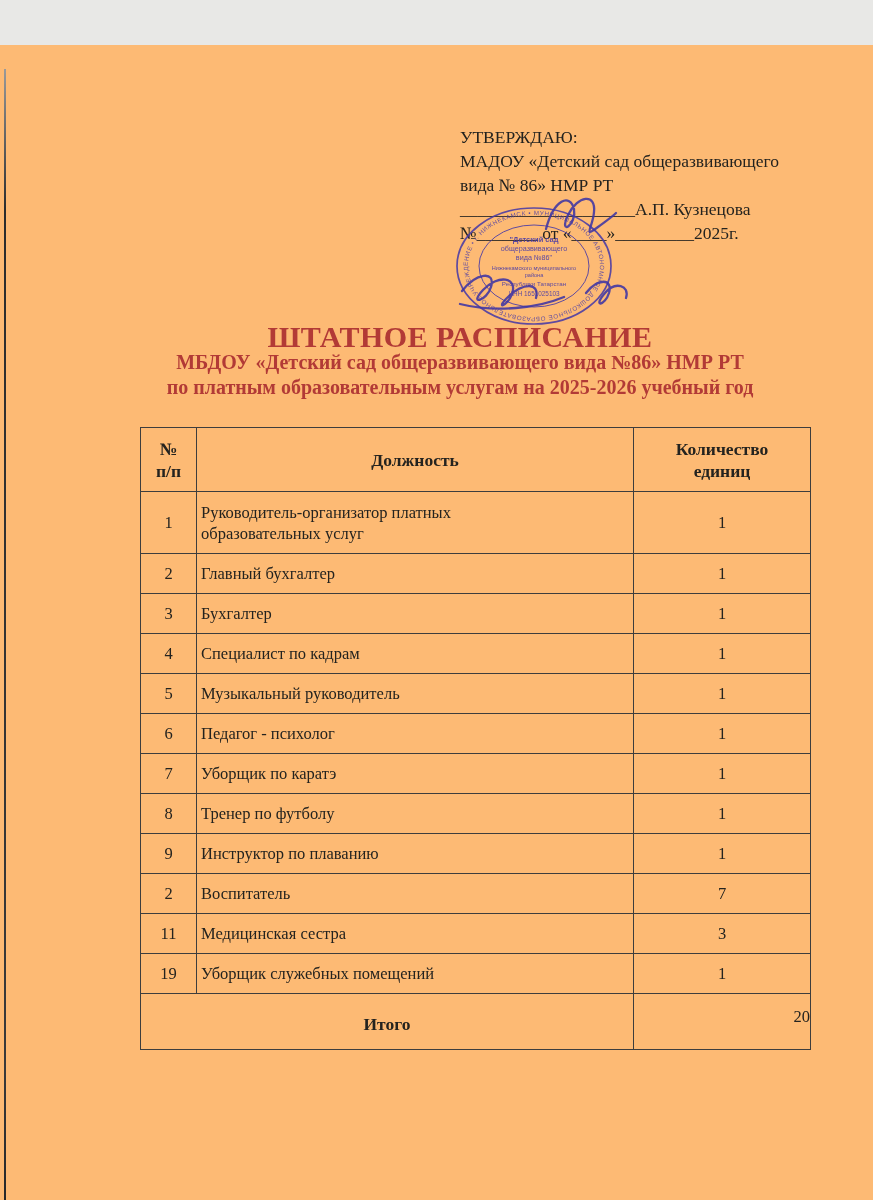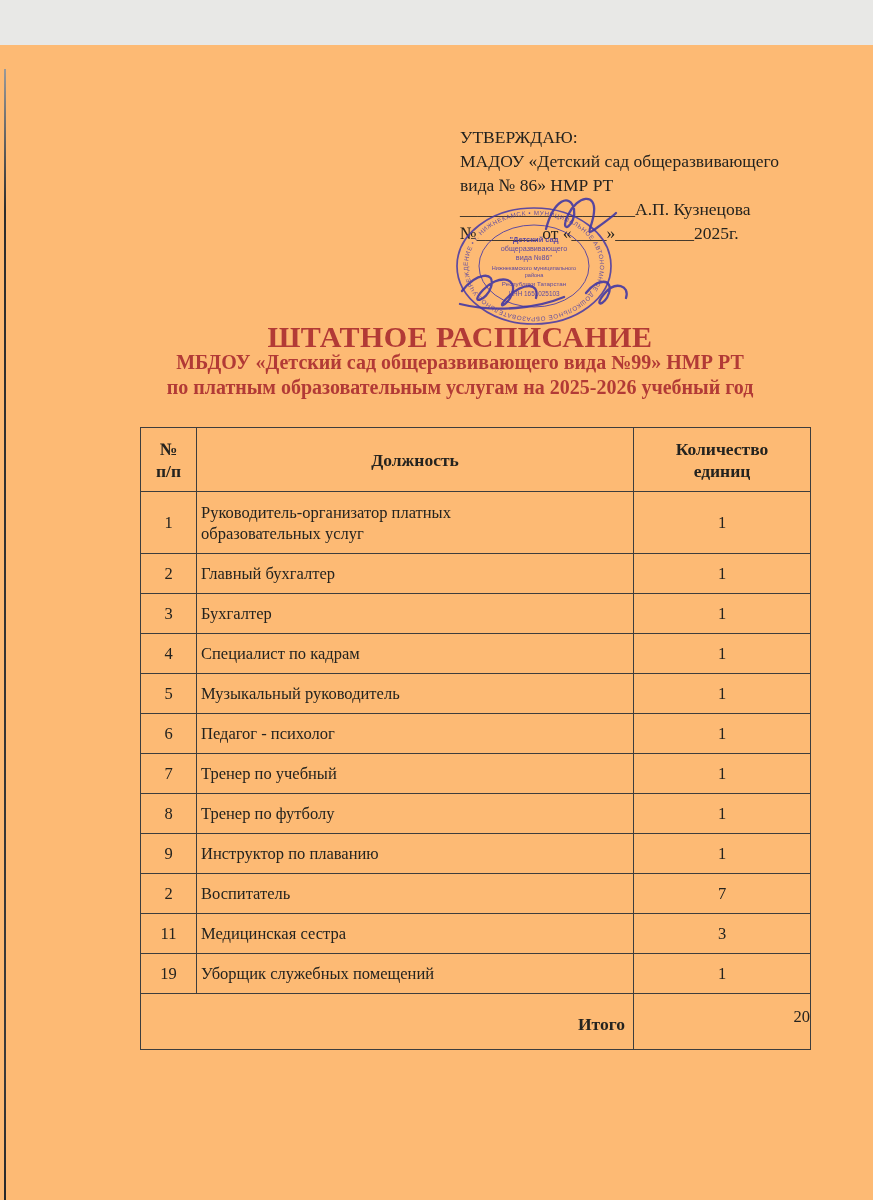--- a/index.html
+++ b/index.html
@@ -48,21 +48,21 @@
   tr.row td { height:40px; }
   tr.row.tall td { height:62px; }
   td.cell-num { text-align:center; vertical-align:middle; }
   td.cell-pos {
     text-align:left; vertical-align:middle;
     padding:3px 118px 3px 4px; line-height:21px;
   }
   td.cell-cnt { text-align:center; vertical-align:middle; }
   tr.total td { height:46px; }
   td.total-label {
-    font-weight:bold; font-size:17.5px; text-align:right;
+    font-weight:bold; font-size:17.5px; text-align:center;
     vertical-align:middle; padding:20px 8px 14px 8px;
   }
   td.total-value { text-align:right; vertical-align:middle; padding-bottom:10px; }
 </style>
 </head>
 <body>
 
 <div class="page">
 
   <div class="scan-left"></div>
@@ -99,21 +99,21 @@
     <g stroke="#3f35a4" fill="none" stroke-width="2.3" stroke-linecap="round" opacity="0.88">
       <path d="M 100,44 C 108,14 124,8 128,24 C 131,40 112,52 122,30 C 132,10 150,8 148,27 C 147,42 136,54 152,42 C 160,36 166,32 170,28"></path>
       <path d="M 16,106 C 30,88 50,85 45,102 C 41,116 22,121 37,105 C 52,89 72,92 66,109 C 61,122 48,125 63,111 C 77,98 94,97 90,113"></path>
       <path d="M 14,119 C 50,128 92,123 118,112"></path>
       <path d="M 140,108 C 152,93 167,93 163,108 C 159,121 146,123 159,108 C 169,96 184,100 180,113"></path>
     </g>
   </svg>
 
   <div class="title-block">
     <div class="title-line-1">ШТАТНОЕ РАСПИСАНИЕ</div>
-    <div class="title-line-2">МБДОУ «Детский сад общеразвивающего вида №99» НМР РТ</div>
+    <div class="title-line-2">МБДОУ «Детский сад общеразвивающего вида №86» НМР РТ</div>
     <div class="title-line-3">по платным образовательным услугам на 2025-2026 учебный год</div>
   </div>
 
   <table class="staff">
     <colgroup>
       <col style="width:56px">
         <col style="width:437px">
         <col style="width:177px">
     </colgroup>
     <thead>
@@ -151,21 +151,21 @@
           <td class="cell-pos">Музыкальный руководитель</td>
           <td class="cell-cnt">1</td>
         </tr>
         <tr class="row">
           <td class="cell-num">6</td>
           <td class="cell-pos">Педагог - психолог</td>
           <td class="cell-cnt">1</td>
         </tr>
         <tr class="row">
           <td class="cell-num">7</td>
-          <td class="cell-pos">Тренер по учебный</td>
+          <td class="cell-pos">Уборщик по каратэ</td>
           <td class="cell-cnt">1</td>
         </tr>
         <tr class="row">
           <td class="cell-num">8</td>
           <td class="cell-pos">Тренер по футболу</td>
           <td class="cell-cnt">1</td>
         </tr>
         <tr class="row">
           <td class="cell-num">9</td>
           <td class="cell-pos">Инструктор по плаванию</td>

